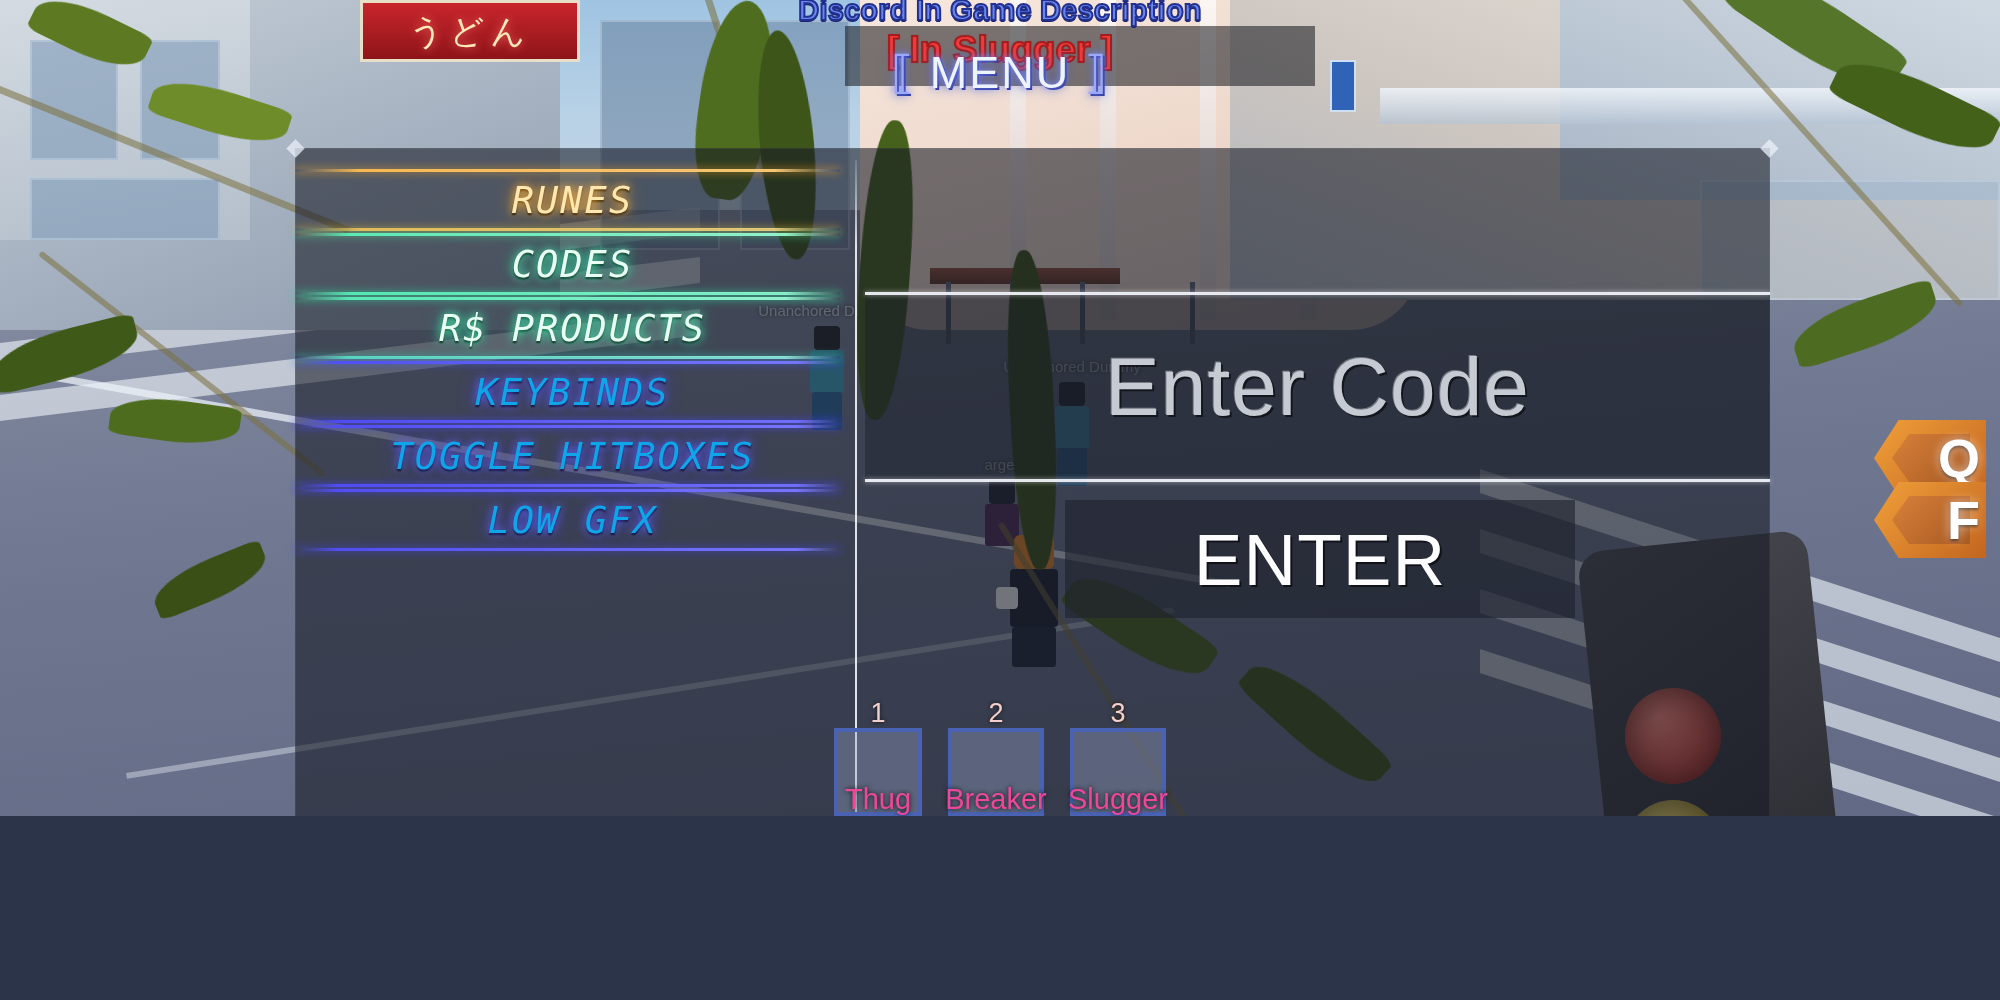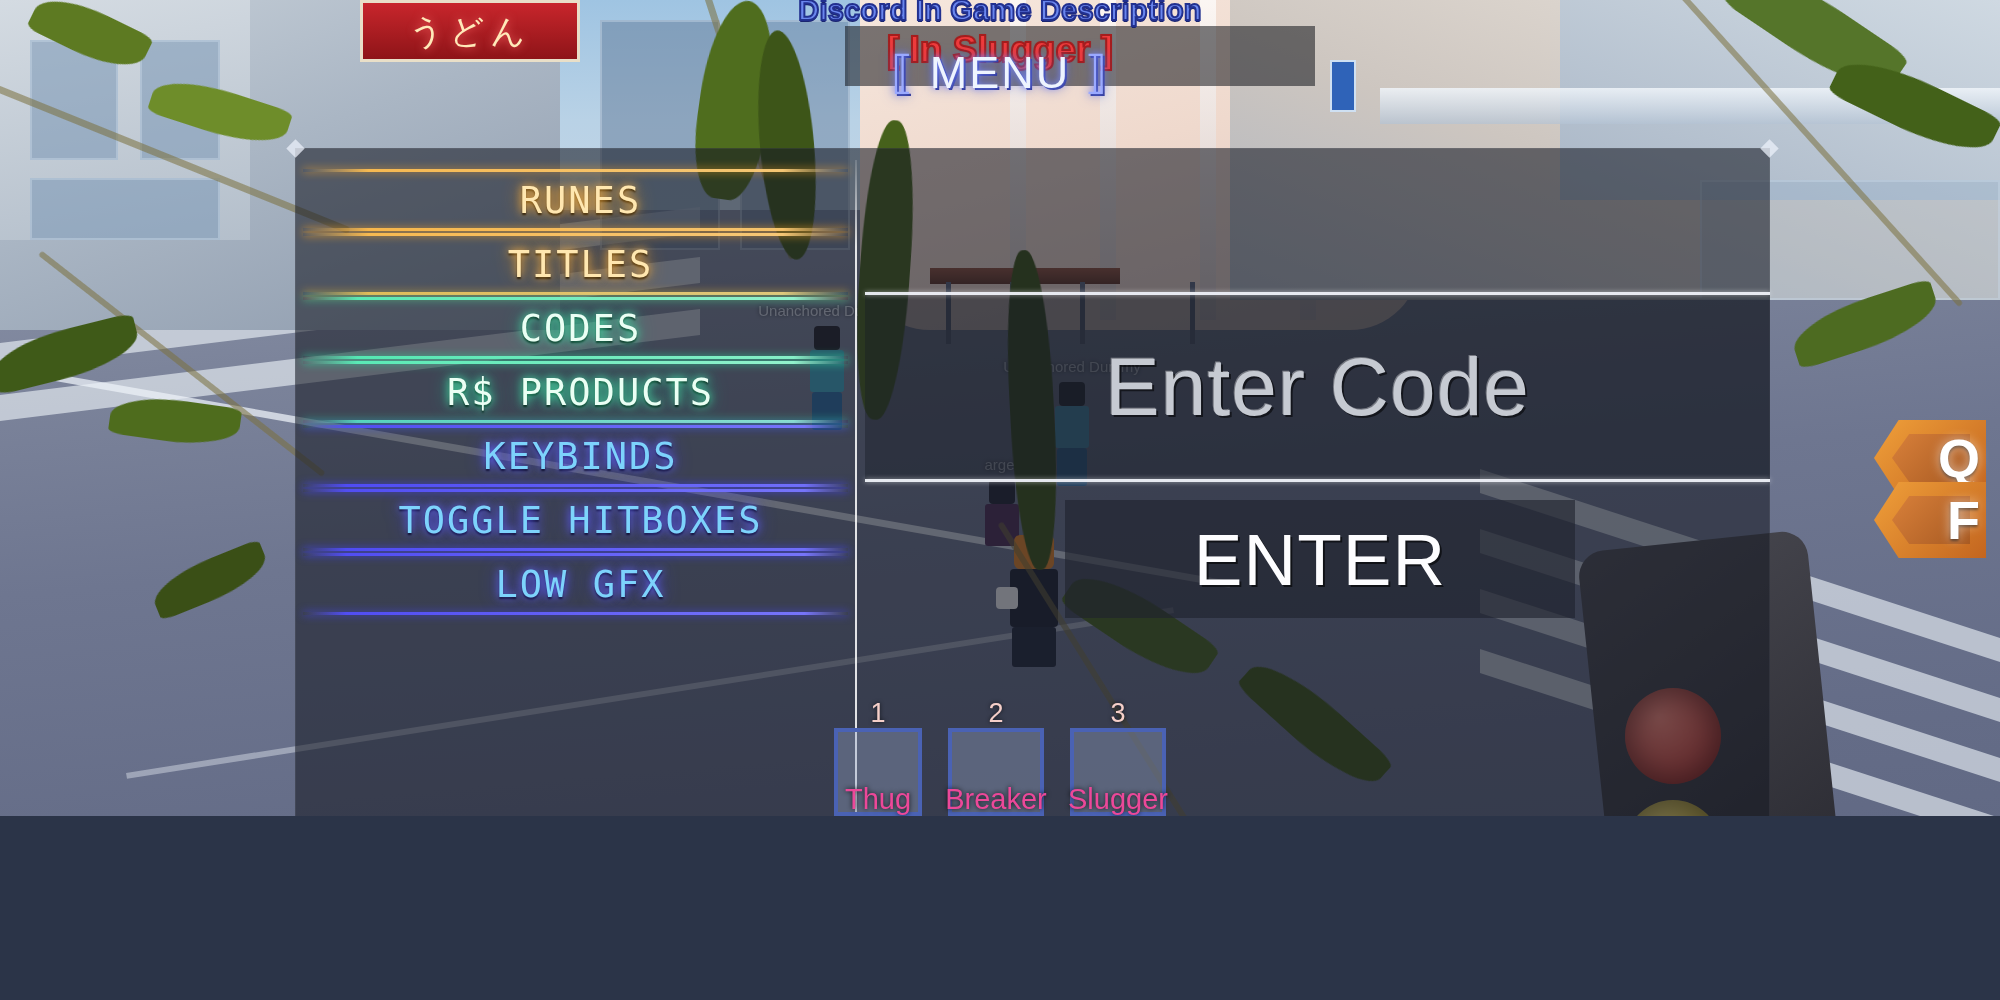--- a/index.html
+++ b/index.html
@@ -110,41 +110,41 @@
           background:rgba(22,26,36,.58);
           box-shadow:inset 0 0 0 1px rgba(255,255,255,.06); }
   .panelCorner{ position:absolute; width:13px; height:13px;
                 background:rgba(235,240,250,.75); transform:rotate(45deg); }
 
   .panelSplit{ position:absolute; left:855px; top:160px; width:2px; height:722px;
                background:linear-gradient(180deg,rgba(255,255,255,.15),rgba(255,255,255,.85) 12%,
                           rgba(255,255,255,.85) 88%,rgba(255,255,255,.15)); }
 
   
-  .menuList{ position:absolute; left:308px; top:168px; width:545px; }
+  .menuList{ position:absolute; left:300px; top:168px; width:545px;font-style:italic; }
   .menuRow{ position:relative; height:64px; display:flex; align-items:center;
             justify-content:center; cursor:pointer; }
   .menuRow .lbl{ font-size:37px; letter-spacing:2px;
                  font-family:"DejaVu Sans Mono", monospace; white-space:nowrap; }
   .rule{ position:absolute; left:-5px; width:545px; height:3px; }
   .rule.top{ top:1px; }
   .rule.bot{ bottom:1px; }
 
   
   .t-gold .lbl{ color:#ffe7b0; text-shadow:0 0 8px #ffb648,0 0 18px #d98a12,0 2px 2px #000; }
   .t-gold .rule{ background:linear-gradient(90deg,rgba(255,185,70,0) 0%,rgba(255,190,80,.95) 12%,
                  rgba(255,205,120,.95) 88%,rgba(255,185,70,0) 100%);
                  box-shadow:0 0 9px rgba(255,170,40,.8); }
 
   .t-green .lbl{ color:#eafff4; text-shadow:0 0 8px #4ff0b0,0 0 18px #17b98a,0 2px 2px #000; }
   .t-green .rule{ background:linear-gradient(90deg,rgba(70,240,180,0) 0%,rgba(90,240,185,.95) 10%,
                  rgba(150,250,210,.95) 90%,rgba(70,240,180,0) 100%);
                  box-shadow:0 0 9px rgba(50,225,165,.8); }
 
-  .t-blue .lbl{ color:#7dd3fc; text-shadow:0 0 8px #6a6cff,0 0 18px #3a35e0,0 2px 2px #000; }
+  .t-blue .lbl{ color:#0ea5e9; text-shadow:0 0 8px #6a6cff,0 0 18px #3a35e0,0 2px 2px #000; }
   .t-blue .rule{ background:linear-gradient(90deg,rgba(70,70,245,0) 0%,rgba(82,78,248,.97) 8%,
                  rgba(120,118,255,.97) 92%,rgba(70,70,245,0) 100%);
                  box-shadow:0 0 9px rgba(70,70,250,.85); }
 
   
   .codeBox{ position:absolute; left:865px; top:292px; width:905px; height:190px;
             background:rgba(24,28,38,.42); display:flex; align-items:center;
             justify-content:center; }
   .codeBox .hr{ position:absolute; left:0; width:905px; height:3px;
                 background:rgba(246,249,255,.92); box-shadow:0 0 5px rgba(255,255,255,.55); }
@@ -305,25 +305,20 @@
   <div class="panelCorner" style="left:1763px; top:142px;"></div>
   <div class="panelCorner" style="left:1763px; top:891px;"></div>
   <div class="panelSplit"></div>
 
   <div class="menuList" id="menu-list">
       <div class="menuRow t-gold">
         <div class="rule top"></div>
         <span class="lbl">RUNES</span>
         <div class="rule bot"></div>
       </div>
-      <div class="menuRow t-gold">
-        <div class="rule top"></div>
-        <span class="lbl">TITLES</span>
-        <div class="rule bot"></div>
-      </div>
       <div class="menuRow t-green">
         <div class="rule top"></div>
         <span class="lbl">CODES</span>
         <div class="rule bot"></div>
       </div>
       <div class="menuRow t-green">
         <div class="rule top"></div>
         <span class="lbl">R$ PRODUCTS</span>
         <div class="rule bot"></div>
       </div>

